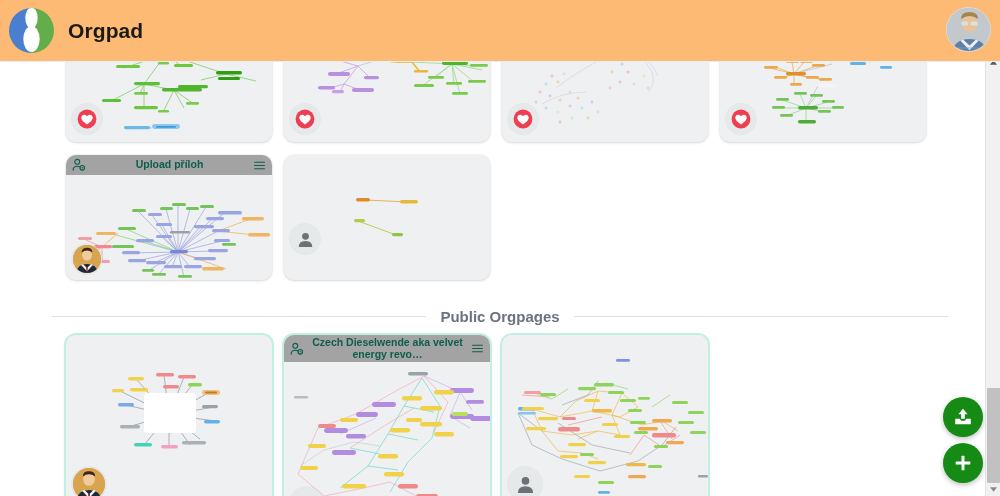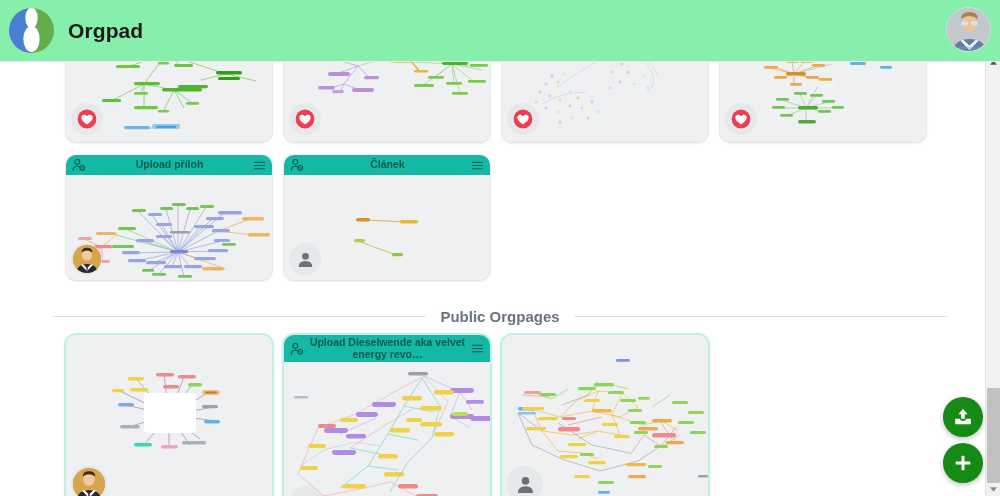--- a/index.html
+++ b/index.html
@@ -7,21 +7,21 @@
     width: 1000px; height: 496px;
     font-family: "Liberation Sans", sans-serif;
     background: #ffffff;
     overflow: hidden;
   }
 
   
   .topbar {
     position: absolute; top: 0; left: 0;
     width: 1000px; height: 62px;
-    background: #86efac;
+    background: #fdba74;
     border-bottom: 1px solid #e9ecef;
     display: flex; align-items: center;
     z-index: 40;
   }
   .brand { display: flex; align-items: center; gap: 13px; margin-left: 8px; }
   .logo { width: 47px; height: 47px; position: relative; }
   .brand-name {
     font-size: 21px; font-weight: bold; color: #1a1a1a; letter-spacing: .1px;
   }
   .avatar-top {
@@ -42,21 +42,21 @@
     border-radius: 10px;
     background: #eef0f1;
     box-shadow: 0 1px 3px rgba(0,0,0,.13), 0 0 0 1px rgba(0,0,0,.03);
     overflow: hidden;
   }
   .card.public-glow {
     box-shadow: 0 0 0 2px #bff0e2, 0 2px 5px rgba(0,0,0,.13);
   }
   .card-head {
     height: 20px;
-    background: #14b8a6;
+    background: #a3a3a3;
     display: flex; align-items: center;
     padding: 0 6px;
     position: relative;
   }
   .card-head.tall { height: 27px; }
   .card-title {
     flex: 1; text-align: center;
     font-size: 10.5px; font-weight: bold; color: #0d5d4d;
     line-height: 11.5px;
     padding: 0 4px;
@@ -481,40 +481,20 @@
             <path d="M3 28 q1.4 -9 11 -9 q9.6 0 11 9z" fill="#1e2a3a"></path>
             <path d="M9.8 19 l4.2 4 l4.2 -4 l1.7 .9 l-5.9 6.4 l-5.9 -6.4z" fill="#f2f5f8"></path>
             <path d="M13.2 22 l1.6 0 l-.3 6 l-1 0z" fill="#8a2030"></path>
           </svg>
         </div>
       </div>
     </div>
   </div>
 
   <div class="card" style="left:284px; top:93px; width:206px; height:125px;">
-    <div class="card-head">
-      <span class="icon-usergear">
-        <svg width="14" height="14" viewBox="0 0 16 16">
-          <circle cx="6" cy="4.4" r="2.8" fill="none" stroke="#0d5d4d" stroke-width="1.3"></circle>
-          <path d="M1.3 14 q0 -4.6 4.7 -4.6 q1.9 0 3.1 .9" fill="none" stroke="#0d5d4d" stroke-width="1.3" stroke-linecap="round"></path>
-          <circle cx="11.7" cy="11.2" r="2.6" fill="none" stroke="#0d5d4d" stroke-width="1.3"></circle>
-          <circle cx="11.7" cy="11.2" r=".9" fill="#0d5d4d"></circle>
-        </svg>
-      </span>
-      <div class="card-title">Článek</div>
-      <span class="icon-burger">
-        <svg width="13" height="13" viewBox="0 0 16 16">
-          <g stroke="#0d5d4d" stroke-width="1.5" stroke-linecap="round">
-            <line x1="2" y1="4" x2="14" y2="4"></line>
-              <line x1="2" y1="8" x2="14" y2="8"></line>
-              <line x1="2" y1="12" x2="14" y2="12"></line>
-          </g>
-        </svg>
-      </span>
-    </div>
     <div class="card-body">
       <svg width="206" height="105" viewBox="0 0 206 105">
         <line x1="82" y1="45" x2="124" y2="47" stroke="#e8a84a" stroke-width=".9"></line>
         <line x1="74" y1="66" x2="112" y2="80" stroke="#b8c94a" stroke-width=".9"></line>
         <rect x="72" y="43" width="14" height="3.6" rx="1.8" fill="#e08a2a"></rect>
         <rect x="116" y="45" width="18" height="3.6" rx="1.8" fill="#e8b83a"></rect>
         <rect x="70" y="64" width="11" height="3.2" rx="1.6" fill="#b8c94a"></rect>
         <rect x="108" y="78" width="11" height="3.2" rx="1.6" fill="#8fc445"></rect>
       </svg>
       <div class="badge-circle">
@@ -578,21 +558,21 @@
   <div class="card public-glow" style="left:284px; top:273px; width:206px; height:192px;">
     <div class="card-head tall">
       <span class="icon-usergear">
         <svg width="14" height="14" viewBox="0 0 16 16">
           <circle cx="6" cy="4.4" r="2.8" fill="none" stroke="#0d5d4d" stroke-width="1.3"></circle>
           <path d="M1.3 14 q0 -4.6 4.7 -4.6 q1.9 0 3.1 .9" fill="none" stroke="#0d5d4d" stroke-width="1.3" stroke-linecap="round"></path>
           <circle cx="11.7" cy="11.2" r="2.6" fill="none" stroke="#0d5d4d" stroke-width="1.3"></circle>
           <circle cx="11.7" cy="11.2" r=".9" fill="#0d5d4d"></circle>
         </svg>
       </span>
-      <div class="card-title">Upload Dieselwende aka velvet energy revo…</div>
+      <div class="card-title">Czech Dieselwende aka velvet energy revo…</div>
       <span class="icon-burger">
         <svg width="13" height="13" viewBox="0 0 16 16">
           <g stroke="#0d5d4d" stroke-width="1.5" stroke-linecap="round">
             <line x1="2" y1="4" x2="14" y2="4"></line>
               <line x1="2" y1="8" x2="14" y2="8"></line>
               <line x1="2" y1="12" x2="14" y2="12"></line>
           </g>
         </svg>
       </span>
     </div>

